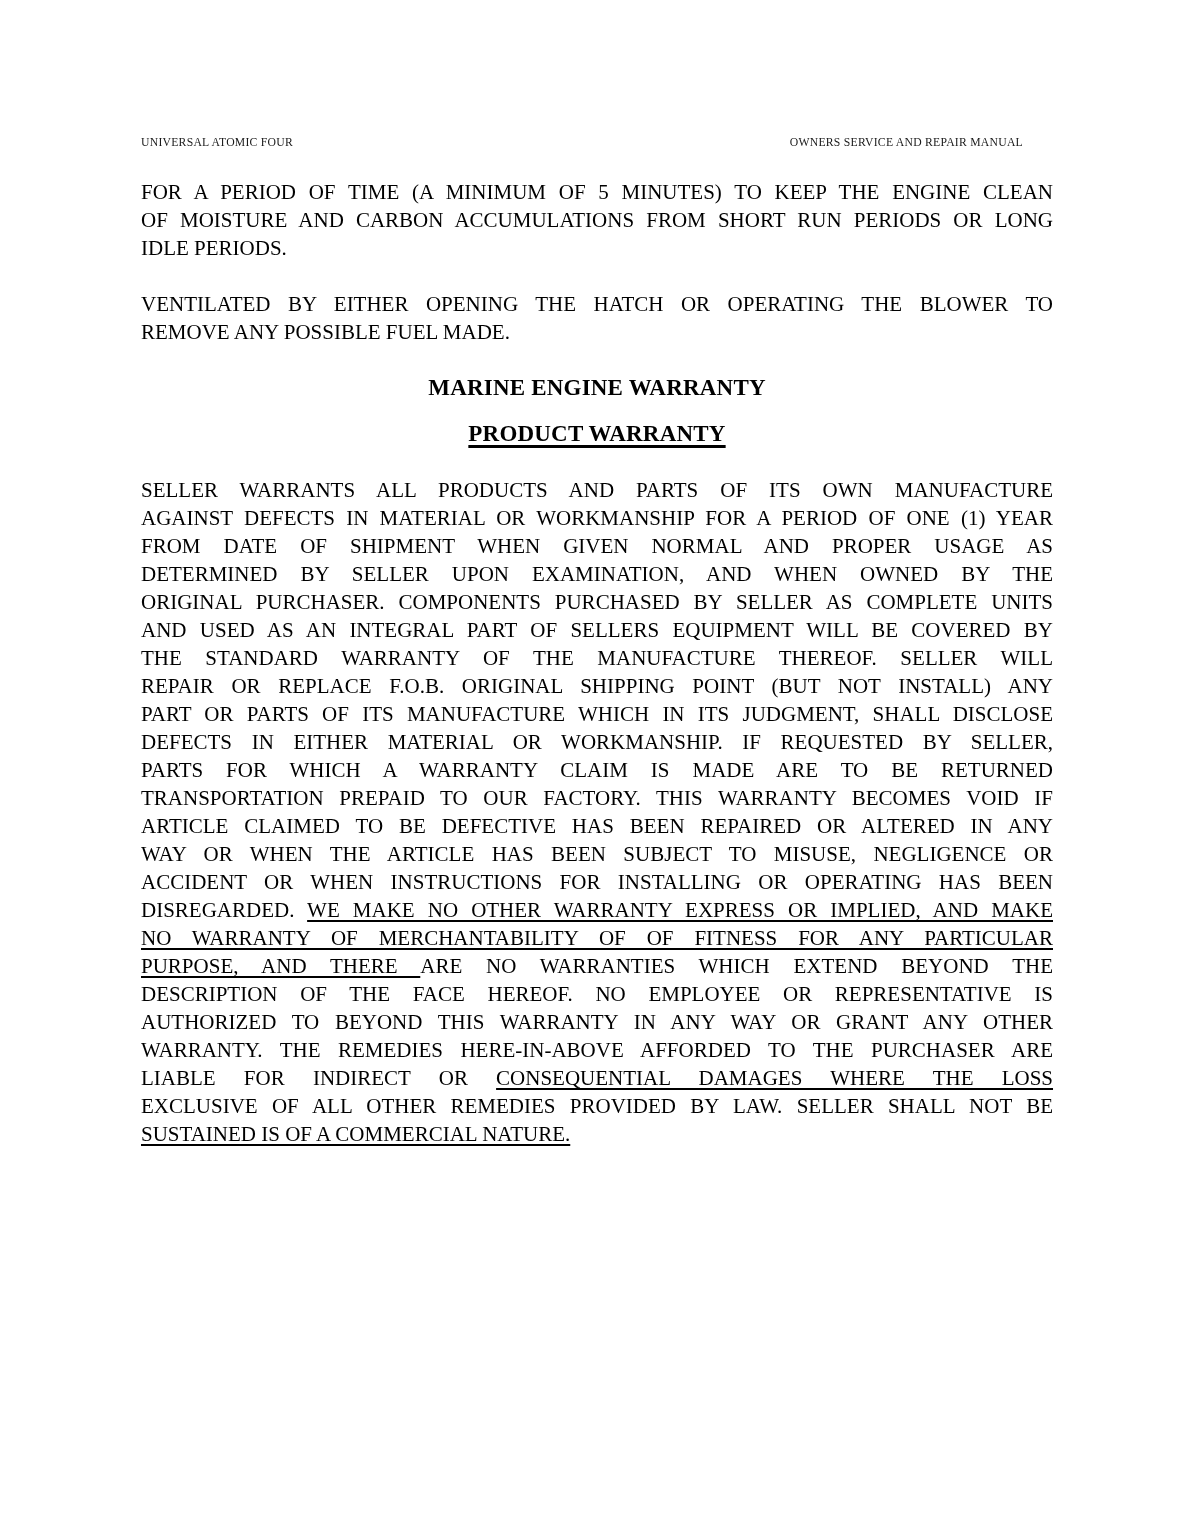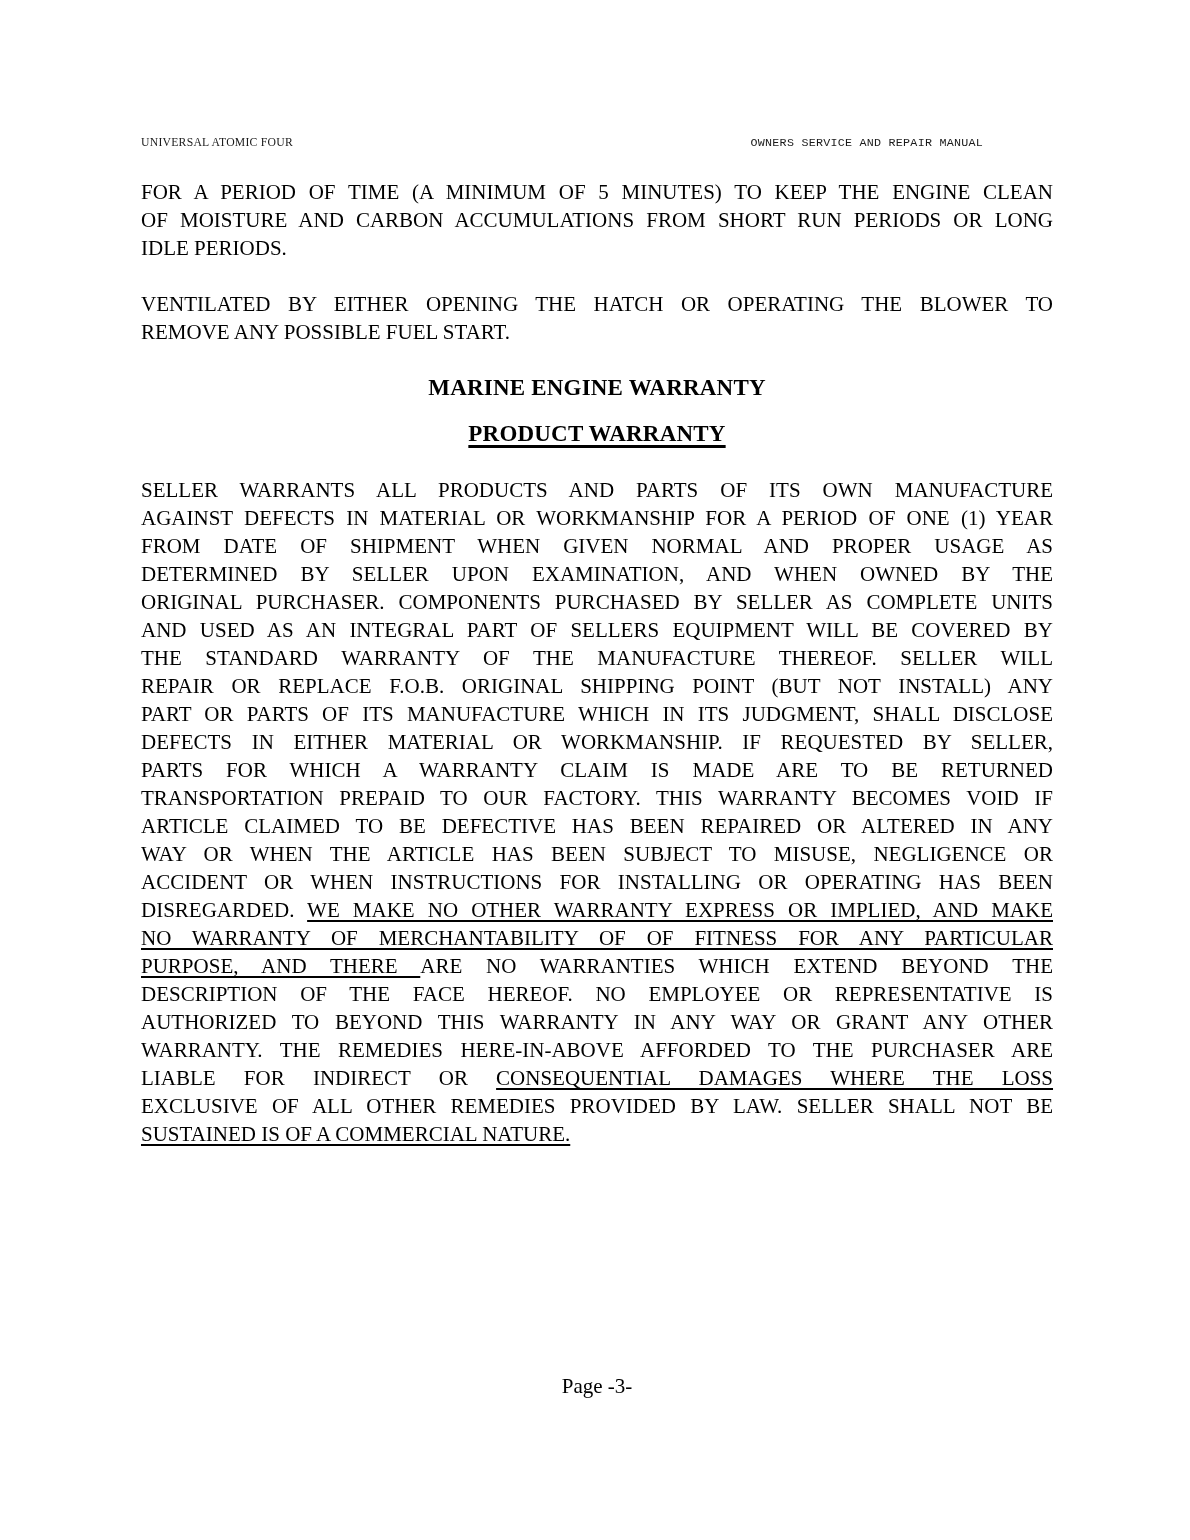--- a/index.html
+++ b/index.html
@@ -20,22 +20,21 @@
   }
   .pageheader {
     display: flex;
     justify-content: space-between;
     font-size: 11.7px;
     line-height: 14px;
     letter-spacing: 0.25px;
     color: #1a1a1a;
   }
   .pageheader .right-cell {
-    margin-right: 70px;
-    font-family: Liberation Mono, monospace;
+    margin-right: 30px;
   }
   .para {
     margin: 28px 0 0 0;
     font-size: 21px;
     line-height: 28px;
   }
   .jline {
     text-align: justify;
     text-align-last: justify;
     white-space: normal;
@@ -83,21 +82,21 @@
   </div>
 
   <div class="para">
     <div class="jline">FOR A PERIOD OF TIME (A MINIMUM OF 5 MINUTES) TO KEEP THE ENGINE CLEAN</div>
     <div class="jline">OF MOISTURE AND CARBON ACCUMULATIONS FROM SHORT RUN PERIODS OR LONG</div>
     <div class="jline last">IDLE PERIODS.</div>
   </div>
 
   <div class="para">
     <div class="jline">VENTILATED BY EITHER OPENING THE HATCH OR OPERATING THE BLOWER TO</div>
-    <div class="jline last">REMOVE ANY POSSIBLE FUEL START.</div>
+    <div class="jline last">REMOVE ANY POSSIBLE FUEL MADE.</div>
   </div>
 
   <div class="heading">MARINE ENGINE WARRANTY</div>
 
   <div class="heading underlined">PRODUCT WARRANTY</div>
 
   <div class="para">
     <div class="jline">SELLER WARRANTS ALL PRODUCTS AND PARTS OF ITS OWN MANUFACTURE</div>
     <div class="jline">AGAINST DEFECTS IN MATERIAL OR WORKMANSHIP FOR A PERIOD OF ONE (1) YEAR</div>
     <div class="jline">FROM DATE OF SHIPMENT WHEN GIVEN NORMAL AND PROPER USAGE AS</div>
@@ -117,17 +116,14 @@
     <div class="jline"><u>NO WARRANTY OF MERCHANTABILITY OF OF FITNESS FOR ANY PARTICULAR</u></div>
     <div class="jline"><u>PURPOSE, AND THERE </u><span>ARE NO WARRANTIES WHICH EXTEND BEYOND THE</span></div>
     <div class="jline">DESCRIPTION OF THE FACE HEREOF. NO EMPLOYEE OR REPRESENTATIVE IS</div>
     <div class="jline">AUTHORIZED TO BEYOND THIS WARRANTY IN ANY WAY OR GRANT ANY OTHER</div>
     <div class="jline">WARRANTY. THE REMEDIES HERE-IN-ABOVE AFFORDED TO THE PURCHASER ARE</div>
     <div class="jline"><span>LIABLE FOR INDIRECT OR </span><u>CONSEQUENTIAL DAMAGES WHERE THE LOSS</u></div>
     <div class="jline">EXCLUSIVE OF ALL OTHER REMEDIES PROVIDED BY LAW. SELLER SHALL NOT BE</div>
     <div class="jline last"><u>SUSTAINED IS OF A COMMERCIAL NATURE.</u></div>
   </div>
 
-  <div class="pagefooter">
-    <span>Page -3-</span>
-  </div>
 
 </div>
 
 </body></html>

